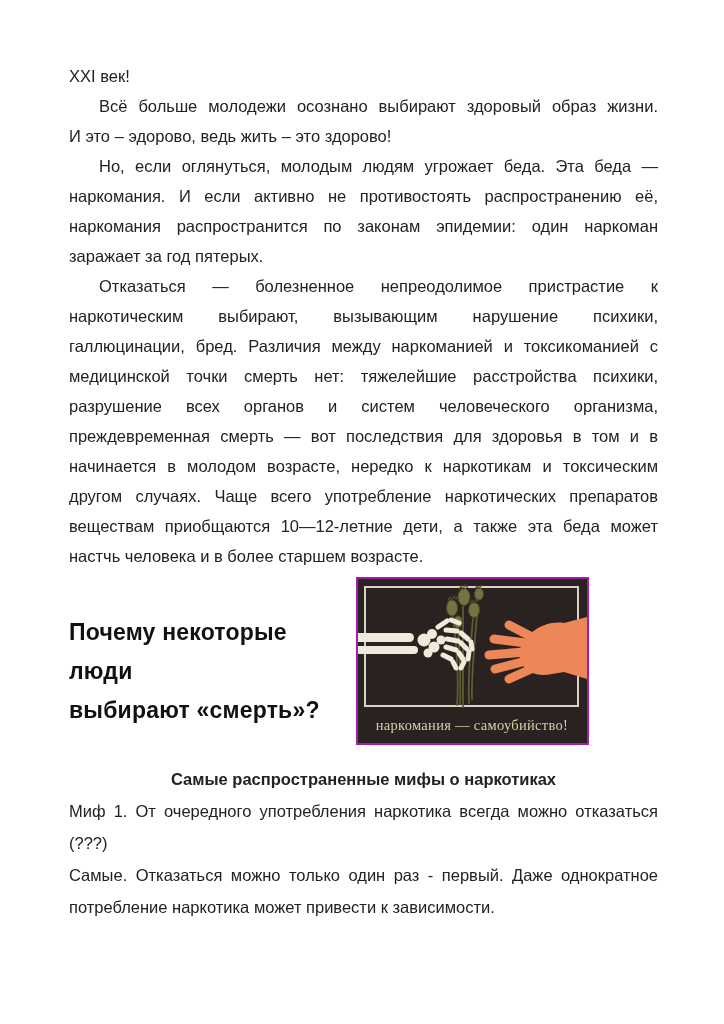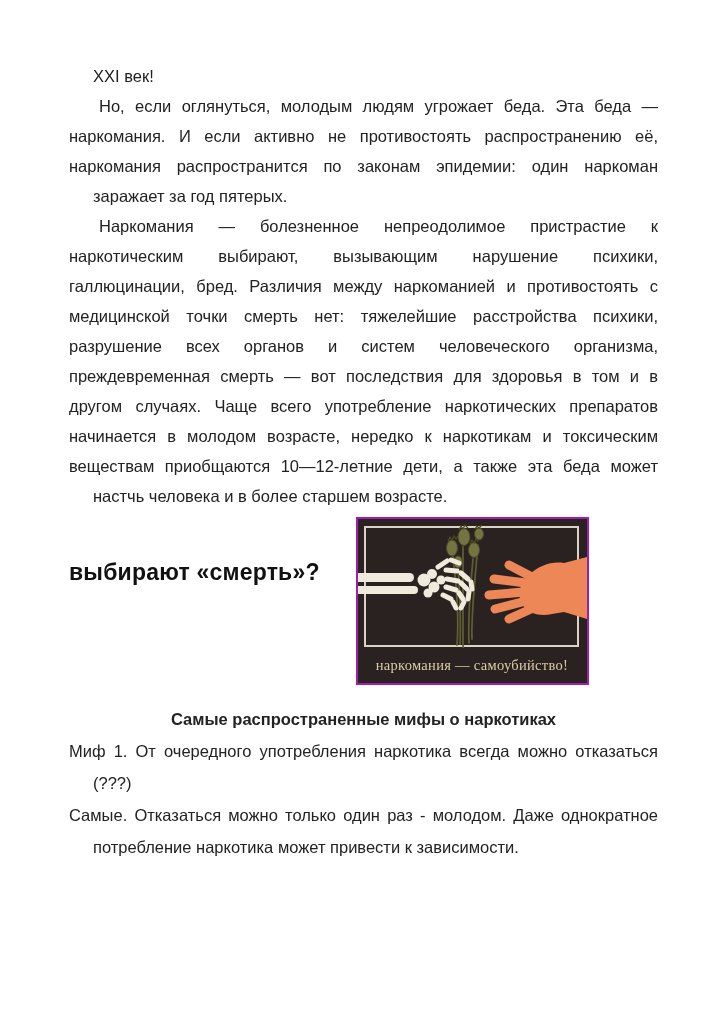--- a/index.html
+++ b/index.html
@@ -6,21 +6,21 @@
   .page {
     position:relative; width:724px; height:1024px; background:#ffffff;
     overflow:hidden; font-family:"Liberation Sans", sans-serif; color:#222222;
   }
   .content { position:absolute; left:69px; top:61px; width:589px; }
 
   
   .bodytext { font-size:16.5px; line-height:30px; }
   .line { white-space:normal; }
   .j   { text-align:justify; text-align-last:justify; }
-  .l   { text-align:left; text-align-last:left;margin-left:24px; }
+  .l   { text-align:left; text-align-last:left; }
   .ind { text-indent:30px; }
   b, .bold { font-weight:normal; }
 
   
   .figure-row { display:flex; align-items:flex-start; height:164px; margin-top:6px; }
   .figure-heading {
     font-size:23px; font-weight:bold; line-height:39px; color:#111111;
     margin-top:36px; letter-spacing:0.2px;
   }
   .poster-wrap { margin-left:auto; margin-right:69px; width:229px; height:164px;
@@ -35,41 +35,46 @@
 <body>
 
 <div class="page">
   <div class="content">
 
     <div class="bodytext">
       <div class="para">
         <div class="line l">XXI век!</div>
       </div>
       <div class="para">
+        <div class="line j ind">Всё больше молодежи осознано выбирают здоровый образ жизни.</div>
+        <div class="line l">И это – эдорово, ведь жить – это здорово!</div>
+      </div>
+      <div class="para">
         <div class="line j ind">Но, если оглянуться, молодым людям угрожает беда. Эта беда —</div>
         <div class="line j">наркомания. И если активно не противостоять распространению её,</div>
         <div class="line j">наркомания распространится по законам эпидемии: один наркоман</div>
         <div class="line l">заражает за год пятерых.</div>
       </div>
       <div class="para">
-        <div class="line j ind">Наркомания — болезненное непреодолимое пристрастие к</div>
+        <div class="line j ind">Отказаться — болезненное непреодолимое пристрастие к</div>
         <div class="line j">наркотическим выбирают, вызывающим нарушение психики,</div>
-        <div class="line j">галлюцинации, бред. Различия между наркоманией и противостоять с</div>
+        <div class="line j">галлюцинации, бред. Различия между наркоманией и токсикоманией с</div>
         <div class="line j">медицинской точки смерть нет: тяжелейшие расстройства психики,</div>
         <div class="line j">разрушение всех органов и систем человеческого организма,</div>
         <div class="line j">преждевременная смерть — вот последствия для здоровья в том и в</div>
+        <div class="line j">начинается в молодом возрасте, нередко к наркотикам и токсическим</div>
         <div class="line j">другом случаях. Чаще всего употребление наркотических препаратов</div>
-        <div class="line j">начинается в молодом возрасте, нередко к наркотикам и токсическим</div>
         <div class="line j">веществам приобщаются 10—12-летние дети, а также эта беда может</div>
         <div class="line l">настчь человека и в более старшем возрасте.</div>
       </div>
     </div>
 
     <div class="figure-row">
       <div class="figure-heading">
+        <div>Почему некоторые люди</div>
         <div>выбирают «смерть»?</div>
       </div>
 
       <div class="poster-wrap">
         <svg width="229" height="164" viewBox="0 0 229 164" xmlns="http://www.w3.org/2000/svg">
           <rect x="0" y="0" width="229" height="164" fill="#2a2221"></rect>
           <rect x="7" y="8" width="213" height="119" fill="none" stroke-width="2" stroke="#d9d3c5"></rect>
 
           <g fill="none" stroke-width="1.8" stroke-linecap="round" stroke="#5c5d33">
             <path d="M95,38 C99,70 101,100 99,126"></path>
@@ -136,19 +141,19 @@
 
     <div class="myths">
       <div class="myths-heading">Самые распространенные мифы о наркотиках</div>
 
       <div class="para">
         <div class="line j"><b>Миф 1.</b><span> От очередного употребления наркотика всегда можно отказаться</span></div>
         <div class="line l">(???)</div>
       </div>
 
       <div class="para">
-        <div class="line j"><b>Самые.</b><span> Отказаться можно только </span><b>один раз - молодом</b><span>. Даже однократное</span></div>
+        <div class="line j"><b>Самые.</b><span> Отказаться можно только </span><b>один раз - первый</b><span>. Даже однократное</span></div>
         <div class="line l">потребление наркотика может привести к зависимости.</div>
       </div>
     </div>
 
   </div>
 </div>
 
 </body></html>

